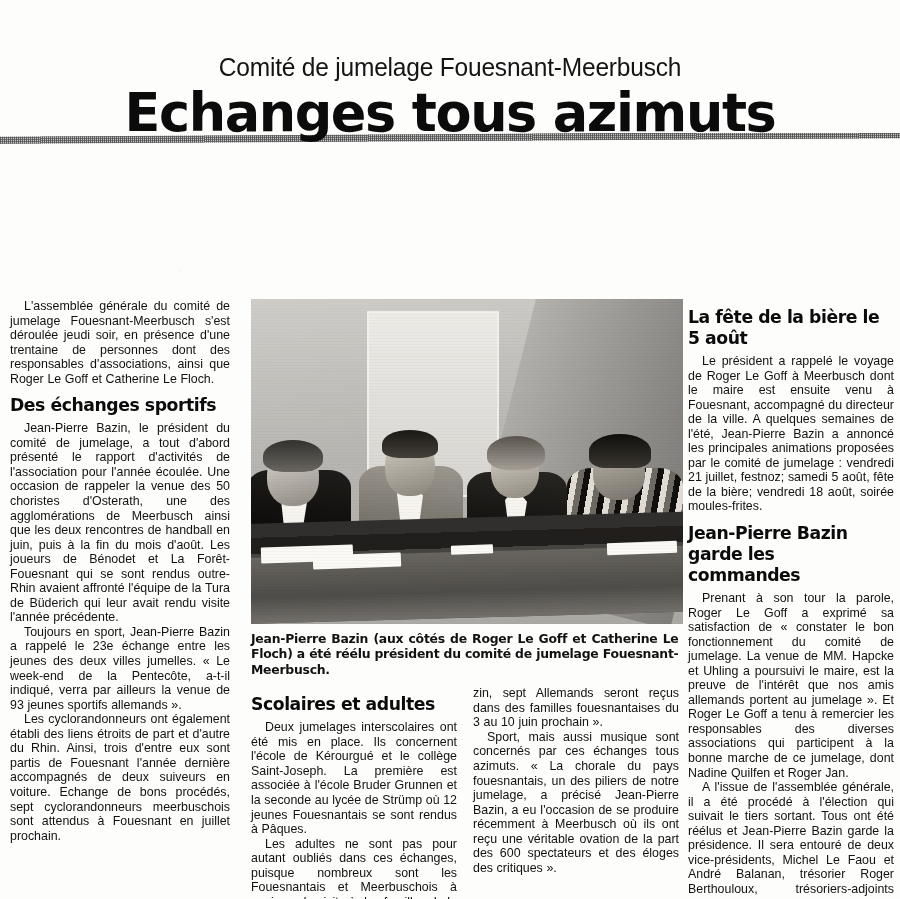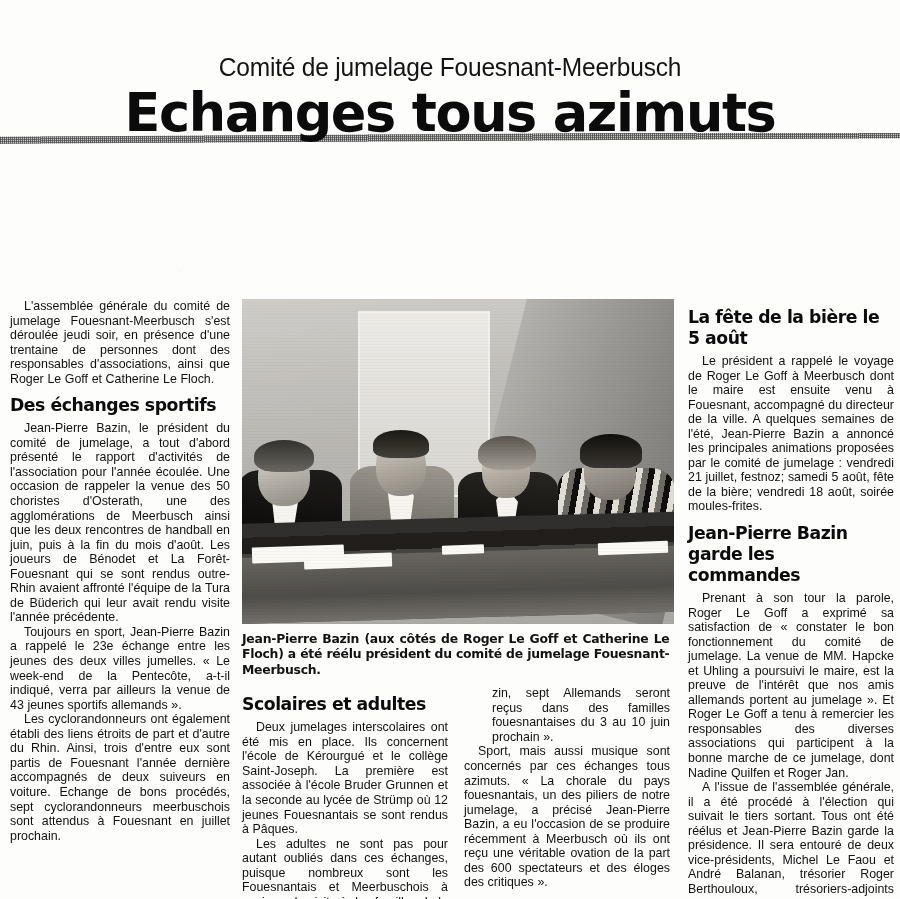--- a/index.html
+++ b/index.html
@@ -100,21 +100,21 @@
   .col {
     position: absolute;
     top: 0;
     font-family: "Liberation Sans", sans-serif;
     font-size: 12.4px;
     line-height: 14.55px;
     text-align: justify;
     color: #111;
   }
   .col-1 { left: 0px;   width: 220px; }
-  .col-2 { left: 232px; width: 434px; }
+  .col-2 { left: 241px; width: 434px; }
   .col-3 { left: 678px; width: 206px; }
 
   .sub-cols {
     position: relative;
     width: 434px;
   }
   .sub-col {
     position: absolute;
     top: 0;
     width: 206px;
@@ -124,21 +124,21 @@
   }
   .sub-col-a { left: 0px; }
   .sub-col-b { left: 222px; }
 
   p.para {
     margin: 0 0 0 0;
     text-indent: 14px;
     text-align: justify;
     word-spacing: 0.2px;
   }
-  p.para.noindent { text-indent: 0; margin-left: 28px; }
+  p.para.noindent { text-indent: 0; }
 
   h2.subhead {
     font-family: "DejaVu Sans", sans-serif;
     font-weight: bold;
     font-size: 17.5px;
     line-height: 21px;
     margin: 9px 0 5px 0;
     letter-spacing: -0.45px;
     color: #0b0b0b;
     text-align: left;
@@ -251,21 +251,21 @@
 
   <div class="kicker">Comité de jumelage Fouesnant-Meerbusch</div>
   <div class="headline">Echanges tous azimuts</div>
 
   <div class="body-area">
 
     <div class="col col-1">
       <p class="para">L'assemblée générale du comité de jumelage Fouesnant-Meerbusch s'est déroulée jeudi soir, en présence d'une trentaine de personnes dont des responsables d'associations, ainsi que Roger Le Goff et Catherine Le Floch.</p>
       <h2 class="subhead">Des échanges sportifs</h2>
       <p class="para">Jean-Pierre Bazin, le président du comité de jumelage, a tout d'abord présenté le rapport d'activités de l'association pour l'année écoulée. Une occasion de rappeler la venue des 50 choristes d'Osterath, une des agglomérations de Meerbusch ainsi que les deux rencontres de handball en juin, puis à la fin du mois d'août. Les joueurs de Bénodet et La Forêt-Fouesnant qui se sont rendus outre-Rhin avaient affronté l'équipe de la Tura de Büderich qui leur avait rendu visite l'année précédente.</p>
-      <p class="para">Toujours en sport, Jean-Pierre Bazin a rappelé le 23e échange entre les jeunes des deux villes jumelles. « Le week-end de la Pentecôte, a-t-il indiqué, verra par ailleurs la venue de 43 jeunes sportifs allemands ».</p>
+      <p class="para">Toujours en sport, Jean-Pierre Bazin a rappelé le 23e échange entre les jeunes des deux villes jumelles. « Le week-end de la Pentecôte, a-t-il indiqué, verra par ailleurs la venue de 93 jeunes sportifs allemands ».</p>
       <p class="para">Les cyclorandonneurs ont également établi des liens étroits de part et d'autre du Rhin. Ainsi, trois d'entre eux sont partis de Fouesnant l'année dernière accompagnés de deux suiveurs en voiture. Echange de bons procédés, sept cyclorandonneurs meerbuschois sont attendus à Fouesnant en juillet prochain.</p>
     </div>
 
     <div class="col col-2">
 
       <div class="photo-wrap">
         <div class="photo">
           <div class="ph-wall"></div>
           <div class="ph-shadow-r"></div>
           <div class="ph-board"></div>

